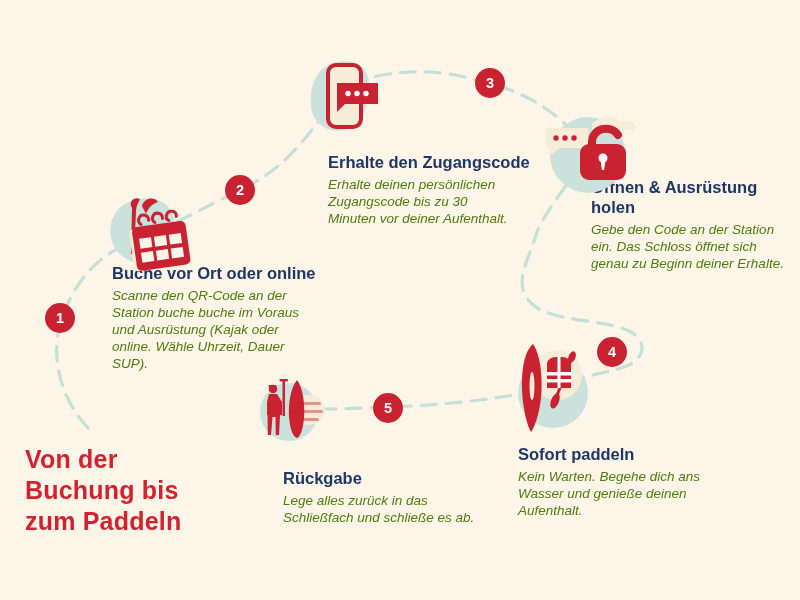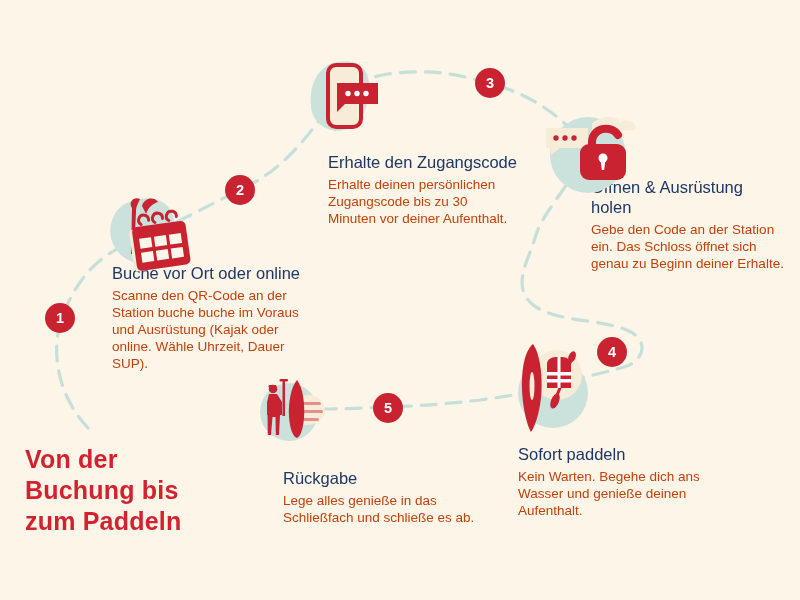--- a/index.html
+++ b/index.html
@@ -10,22 +10,22 @@
   .path-svg{position:absolute;left:0;top:0;z-index:1;}
   .icon{position:absolute;z-index:3;}
   .icon svg{display:block;width:100%;height:100%;}
   .badge{
     position:absolute;z-index:4;width:30px;height:30px;border-radius:50%;
     background:#C92332;color:#FFFFFF;display:flex;align-items:center;justify-content:center;
     font-size:14.5px;font-weight:bold;
   }
   .step-text{position:absolute;z-index:2;}
   .heading{margin-bottom:4px;}
-  .hline{white-space:nowrap;font-size:16.5px;font-weight:normal;color:#1F3766;line-height:20px;}
-  .bline{white-space:nowrap;font-size:13.5px;color:#c2410c;line-height:17px;}
+  .hline{white-space:nowrap;font-size:16.5px;font-weight:bold;color:#1F3766;line-height:20px;}
+  .bline{white-space:nowrap;font-size:13.5px;color:#4d7c0f;line-height:17px;font-style:italic;}
   .title{
     position:absolute;z-index:2;left:25px;top:444px;width:215px;text-align:left;
     color:#D3222F;font-weight:bold;font-size:25px;line-height:31px;letter-spacing:0.2px;
   }
 </style>
 </head>
 <body>
 
 <div class="canvas">
 
@@ -178,21 +178,21 @@
       <div class="bline">Wasser und genieße deinen</div>
       <div class="bline">Aufenthalt.</div>
     </div>
   </div>
 
   <div class="step-text" style="left:283px;top:468px;">
     <div class="heading">
       <div class="hline">Rückgabe</div>
     </div>
     <div>
-      <div class="bline">Lege alles genieße in das</div>
+      <div class="bline">Lege alles zurück in das</div>
       <div class="bline">Schließfach und schließe es ab.</div>
     </div>
   </div>
 
   <div class="title">
     <div>Von der</div>
     <div>Buchung bis</div>
     <div>zum Paddeln</div>
   </div>
 

